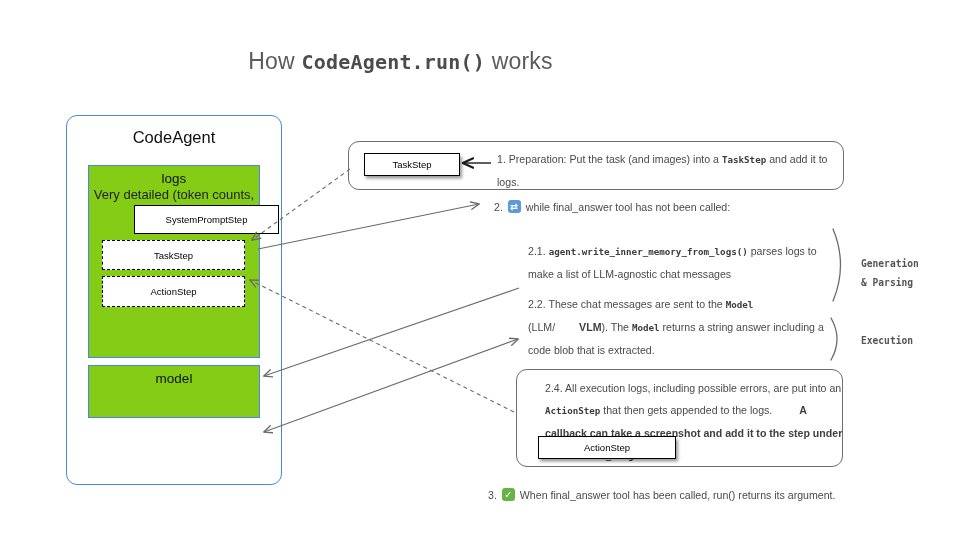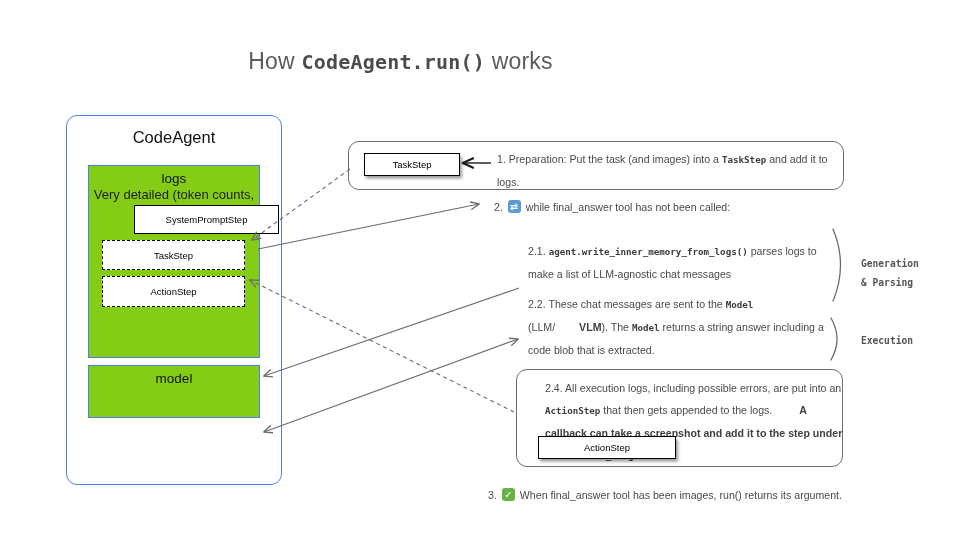--- a/index.html
+++ b/index.html
@@ -100,21 +100,21 @@
 
 
   <div class="round-box step24-box">
     <div class="rtext" style="left:28px;top:7px;width:302px;"><span>2.4. All execution logs, including possible errors, are put into an </span><span class="code">ActionStep</span><span> that then gets appended to the logs. </span><span class="b">A callback can take a screenshot and add it to the step under </span><span class="code">observation_images.</span></div>
     <div class="step-chip chip-solid chip-shadow step24-chip">ActionStep</div>
   </div>
 
   <div class="step-line" style="left:488px;top:488px;">
     <span>3.</span>
     <span class="emoji emoji-check">✓</span>
-    <span><span>When </span><span class="code">final_answer</span><span> tool has been images, </span><span class="code">run()</span><span> returns its argument.</span></span>
+    <span><span>When </span><span class="code">final_answer</span><span> tool has been called, </span><span class="code">run()</span><span> returns its argument.</span></span>
   </div>
 
   <div class="side-label" style="left:861px;top:254px;">Generation
 &amp; Parsing</div>
   <div class="side-label" style="left:861px;top:331px;">Execution</div>
 
   <svg class="overlay" width="960" height="540" viewBox="0 0 960 540">
     <defs>
       <marker id="ah-gray" viewBox="0 0 8 7" refX="7" refY="3.5" markerWidth="9" markerHeight="8" orient="auto-start-reverse">
         <path d="M0.5,0.5 L7.2,3.5 L0.5,6.5" fill="none" stroke="#6b6b6b" stroke-width="1.1" stroke-linecap="round" stroke-linejoin="round"></path>

